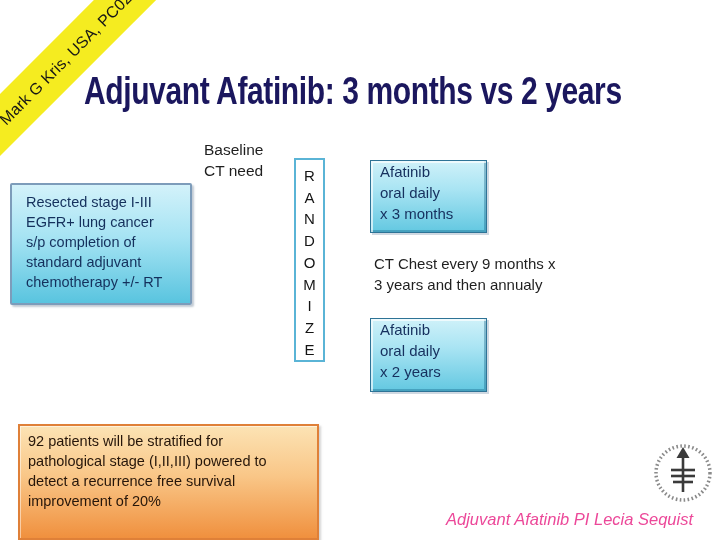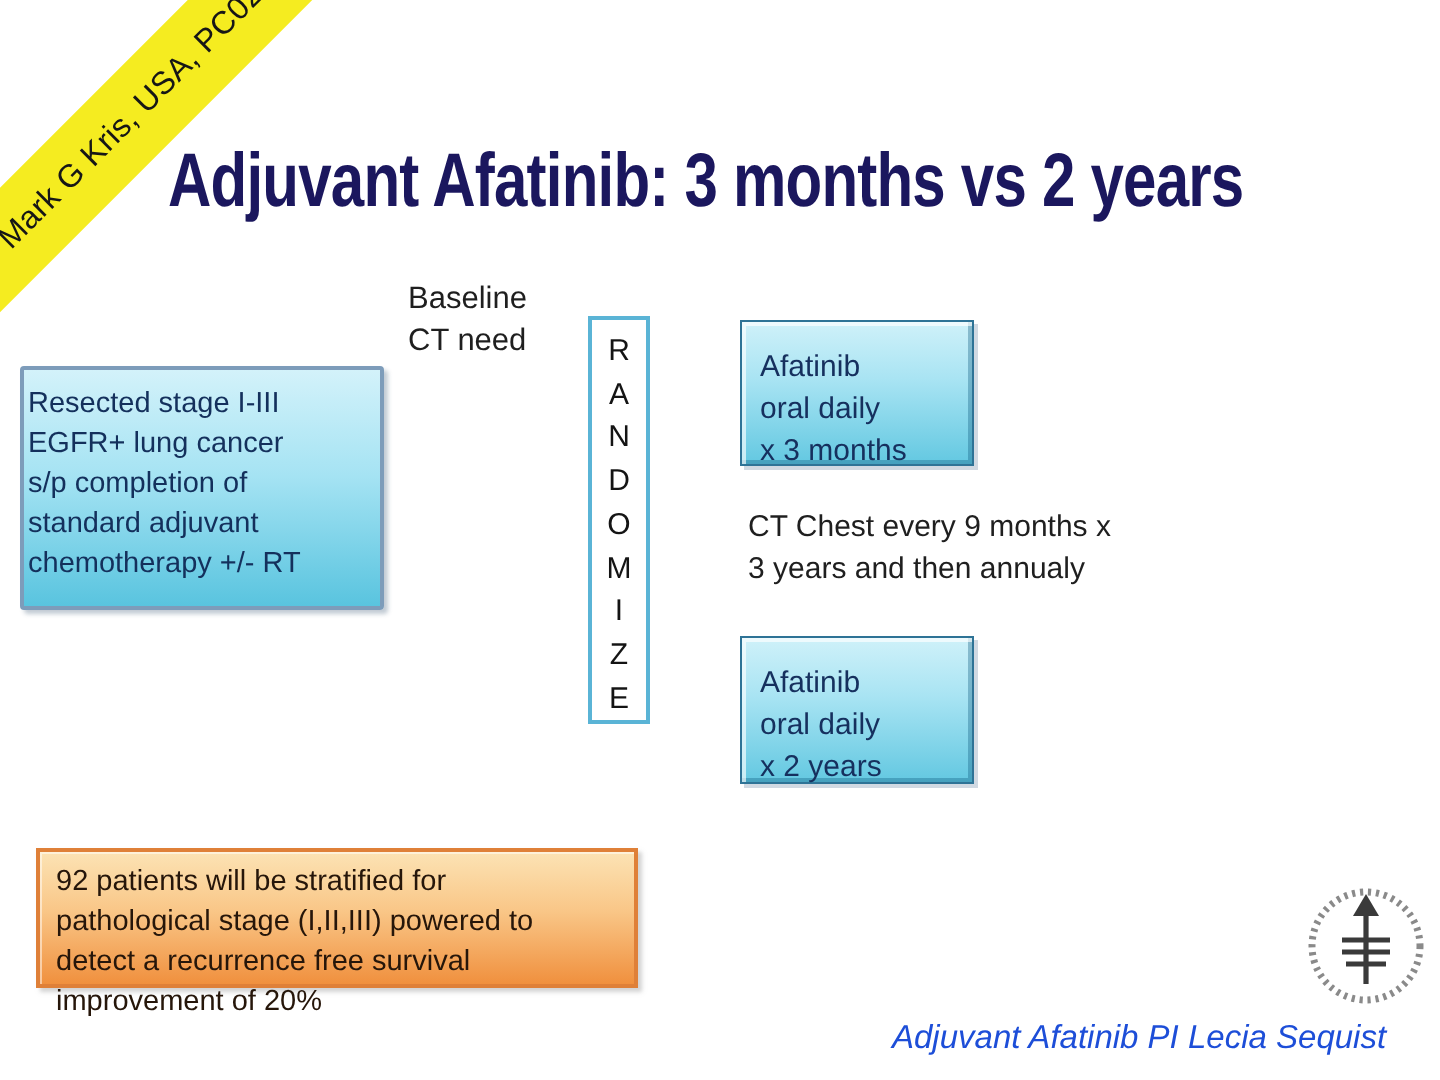--- a/index.html
+++ b/index.html
@@ -19,60 +19,60 @@
     font-size:38px;font-weight:bold;color:#1b175e;
     white-space:nowrap;transform:scaleX(.79);transform-origin:left top;
     letter-spacing:-0.5px;
   }
   .plain-text{position:absolute;color:#1f1f1f;white-space:pre-line;}
   .baseline-label{left:204px;top:127px;font-size:15.5px;line-height:21px;margin-top:12px;}
   .followup-text{left:374px;top:253px;font-size:15px;line-height:21px;}
   .box{position:absolute;box-sizing:border-box;white-space:pre-line;}
   .eligibility-box{
     left:10px;top:183px;width:182px;height:122px;
-    padding:7px 2px;font-size:14.5px;line-height:20px;color:#14305c;
+    padding:7px 14px;font-size:14.5px;line-height:20px;color:#14305c;
     background:linear-gradient(180deg,#d3f2fa 0%,#a5e3f3 45%,#59c4df 100%);
     border:2px solid #7d9cba;border-radius:2px;
     box-shadow:2px 2px 2px rgba(120,140,160,.45);
   }
   .randomize-box{
     left:294px;top:158px;width:31px;height:204px;
     padding-top:5px;text-align:center;
     font-size:15px;line-height:21.7px;color:#141414;
     background:#ffffff;border:2px solid #5ab4d6;
   }
   .arm-box{
-    width:117px;height:73px;padding:12px 0 0 9px;
+    width:117px;height:73px;padding:0 0 0 9px;
     font-size:15px;line-height:21px;color:#16305e;
     background:linear-gradient(180deg,#cff1f9 0%,#a9e4f3 40%,#63c8e1 100%);
     border:1px solid #2e7396;
     box-shadow:inset 2px 2px 0 rgba(255,255,255,.65),
                inset -2px -2px 0 rgba(15,90,125,.35),
                2px 2px 0 rgba(150,170,190,.45);
   }
   .arm-top{left:370px;top:160px;}
   .arm-bottom{left:370px;top:318px;height:74px;}
   .endpoint-box{
     left:590px;top:261px;width:121px;height:34px;
     display:flex;align-items:center;justify-content:center;
     font-size:16px;color:#14305c;white-space:nowrap;
     background:linear-gradient(180deg,#bdeaf5 0%,#8ed7ee 45%,#4aaad9 100%);
     border:1px solid #3187b8;
     box-shadow:inset 0 -2px 0 rgba(20,80,140,.3),1px 1px 0 rgba(150,170,190,.4);
   }
   .stats-box{
-    left:18px;top:424px;width:301px;height:70px;
+    left:18px;top:424px;width:301px;height:116px;
     padding:5px 8px;font-size:14.5px;line-height:20px;color:#26160a;
     background:linear-gradient(180deg,#fce3b4 0%,#f9c687 45%,#f0903e 100%);
     border:2px solid #df8038;
     box-shadow:inset 1px 1px 0 rgba(255,255,255,.5),2px 2px 2px rgba(170,170,170,.5);
   }
   .credit{
     position:absolute;left:446px;top:510px;
-    font-size:16.5px;font-style:italic;color:#1d4ed8;white-space:nowrap;
+    font-size:16.5px;font-style:italic;color:#ec4899;white-space:nowrap;
   }
   .seal{position:absolute;left:651px;top:440px;width:64px;height:66px;}
 </style>
 </head>
 <body>
 
 <div class="slide">
 
   <div class="ribbon">
     <span>Mark G Kris, USA, PC02.4</span>

